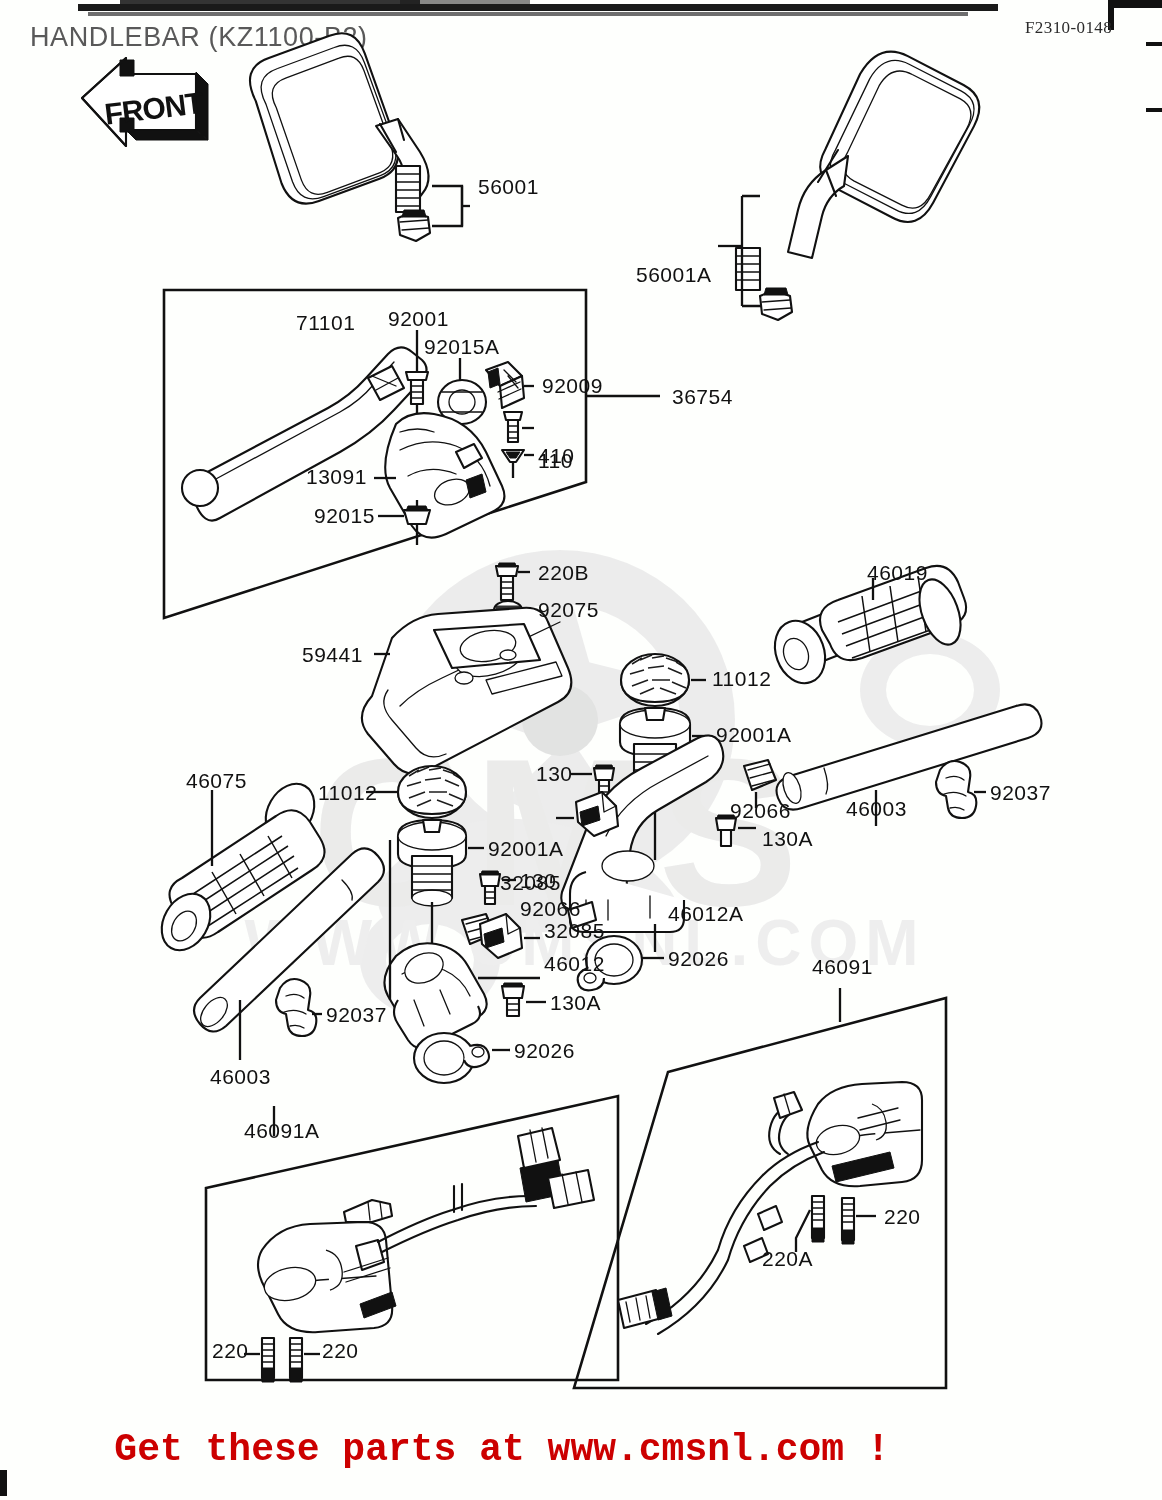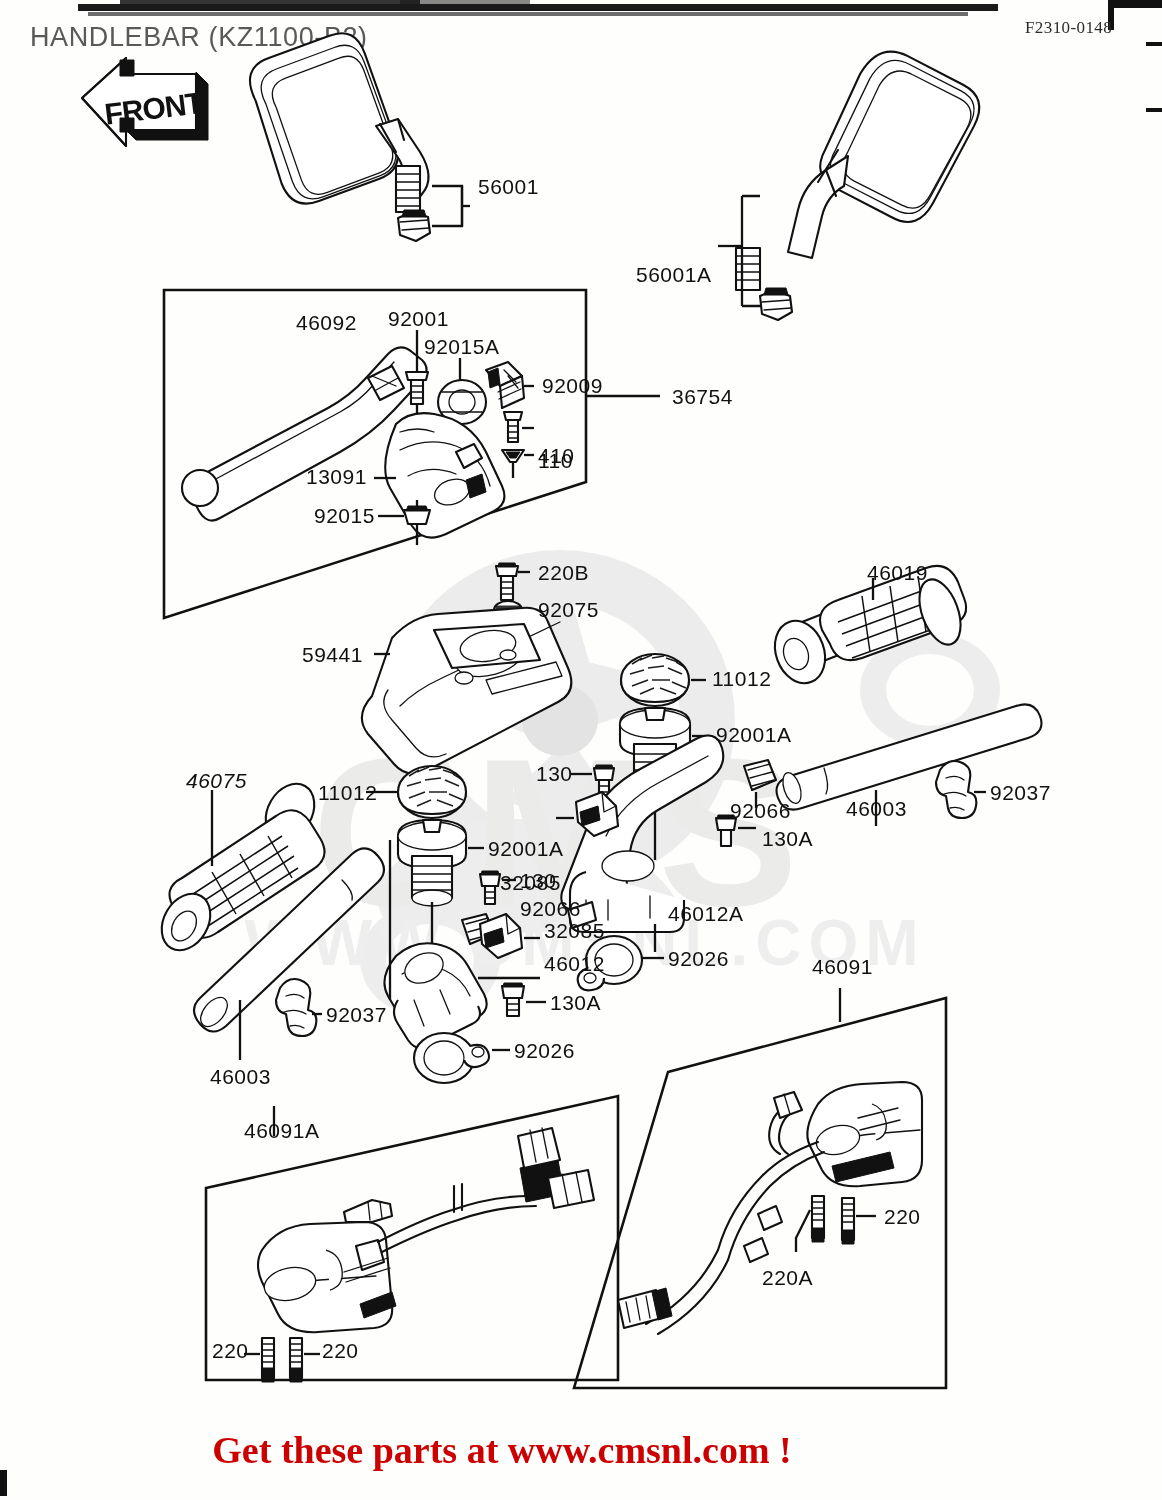--- a/index.html
+++ b/index.html
@@ -26,21 +26,21 @@
     font-family:"Liberation Sans","DejaVu Sans",sans-serif;
   }
   .figcode{
     position:absolute;left:1025px;top:18px;
     font-size:17px;color:#2b2b2b;letter-spacing:.4px;
     font-family:"Liberation Serif","DejaVu Serif",serif;
   }
   .footer{
     position:absolute;left:0;top:1428px;width:1004px;text-align:center;
     font-size:38px;color:#cc0000;font-weight:bold;letter-spacing:0px;
-    font-family:Liberation Serif, serif;
+    font-family:Liberation Mono, monospace;
   }
   .topbar{position:absolute;left:78px;top:4px;width:920px;height:7px;background:#1a1a1a;}
   .topbar2{position:absolute;left:88px;top:12px;width:880px;height:4px;background:#3d3d3d;opacity:.75;}
   .topbar3{position:absolute;left:120px;top:0px;width:300px;height:5px;background:#111;opacity:.85;}
   .topbar4{position:absolute;left:400px;top:0px;width:130px;height:4px;background:#111;opacity:.5;}
   .cornerR{position:absolute;left:1108px;top:0px;width:54px;height:8px;background:#111;}
   .cornerR2{position:absolute;left:1108px;top:0px;width:6px;height:30px;background:#111;}
   .edgeMark{position:absolute;background:#111;}
   .wm{position:absolute;pointer-events:none;}
 </style>
@@ -519,21 +519,21 @@
       <path class="lnT" d="M842 1204 L854 1204 M842 1210 L854 1210 M842 1216 L854 1216 M842 1222 L854 1222"></path>
       <path class="lead" d="M856 1216 L876 1216"></path>
       <path class="lead" d="M810 1210 L796 1238 L796 1252"></path>
     </g>
 
   </svg>
 
   <div class="lbl n" style="left:478px;top:176px;">56001</div>
   <div class="lbl n" style="left:636px;top:236px;margin-top:28px;">56001A</div>
 
-  <div class="lbl n" style="left:296px;top:312px;">46092</div>
+  <div class="lbl n" style="left:296px;top:312px;">71101</div>
   <div class="lbl n" style="left:388px;top:308px;">92001</div>
   <div class="lbl n" style="left:424px;top:336px;">92015A</div>
   <div class="lbl n" style="left:542px;top:375px;">92009</div>
   <div class="lbl n" style="left:672px;top:386px;">36754</div>
   <div class="lbl n" style="left:538px;top:418px;margin-top:32px;">110</div>
   <div class="lbl n" style="left:538px;top:445px;">410</div>
   <div class="lbl n" style="left:306px;top:466px;">13091</div>
   <div class="lbl n" style="left:314px;top:505px;">92015</div>
 
   <div class="lbl n" style="left:538px;top:562px;">220B</div>
@@ -543,36 +543,36 @@
   <div class="lbl n" style="left:843px;top:562px;margin-left:24px;">46019</div>
   <div class="lbl n" style="left:712px;top:668px;">11012</div>
   <div class="lbl n" style="left:716px;top:724px;">92001A</div>
   <div class="lbl n" style="left:536px;top:763px;">130</div>
   <div class="lbl n" style="left:730px;top:800px;">92066</div>
   <div class="lbl n" style="left:762px;top:828px;">130A</div>
   <div class="lbl n" style="left:668px;top:903px;">46012A</div>
   <div class="lbl n" style="left:846px;top:798px;">46003</div>
   <div class="lbl n" style="left:990px;top:782px;">92037</div>
 
-  <div class="lbl n" style="left:186px;top:770px;font-style:italic;">46075</div>
+  <div class="lbl n" style="left:186px;top:770px;">46075</div>
   <div class="lbl n" style="left:318px;top:782px;">11012</div>
   <div class="lbl n" style="left:488px;top:838px;">92001A</div>
   <div class="lbl n" style="left:500px;top:872px;">32085</div>
   <div class="lbl n" style="left:520px;top:870px;">130</div>
   <div class="lbl n" style="left:520px;top:898px;">92066</div>
   <div class="lbl n" style="left:544px;top:920px;">32085</div>
   <div class="lbl n" style="left:544px;top:953px;">46012</div>
   <div class="lbl n" style="left:550px;top:992px;">130A</div>
   <div class="lbl n" style="left:668px;top:948px;">92026</div>
   <div class="lbl n" style="left:514px;top:1040px;">92026</div>
   <div class="lbl n" style="left:210px;top:1066px;">46003</div>
   <div class="lbl n" style="left:326px;top:1004px;">92037</div>
 
   <div class="lbl n" style="left:812px;top:956px;">46091</div>
   <div class="lbl n" style="left:244px;top:1120px;">46091A</div>
   <div class="lbl n" style="left:212px;top:1340px;">220</div>
   <div class="lbl n" style="left:322px;top:1340px;">220</div>
   <div class="lbl n" style="left:884px;top:1206px;">220</div>
-  <div class="lbl n" style="left:762px;top:1248px;margin-top:19px;">220A</div>
+  <div class="lbl n" style="left:762px;top:1248px;">220A</div>
 
   <div class="footer">Get these parts at www.cmsnl.com !</div>
 
 </div>
 
 </body></html>

